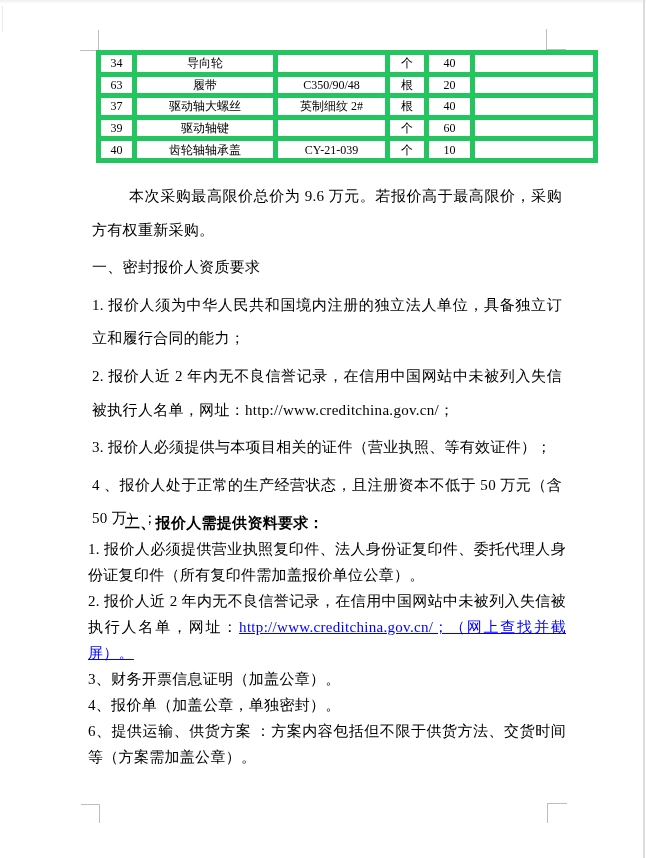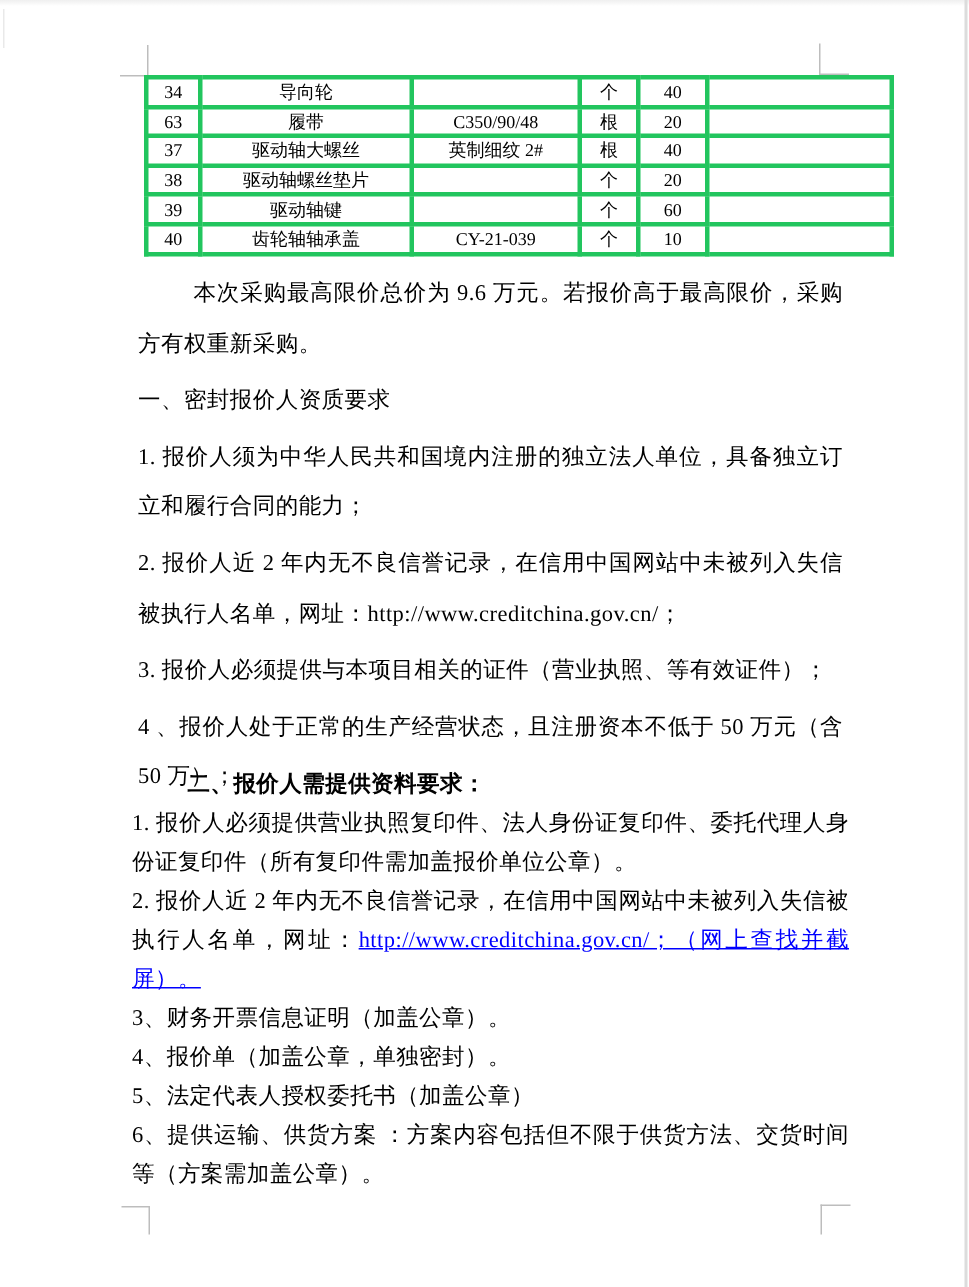--- a/index.html
+++ b/index.html
@@ -38,21 +38,21 @@
   .mark.br { left: 547px; top: 803px; width: 19px; height: 19px;
              border-left: 1px solid #bdbdbd; border-top: 1px solid #bdbdbd; }
   
   table.parts {
     position: absolute; left: 96px; top: 50px;
     width: 497px;
     border-collapse: collapse;
     table-layout: fixed;
   }
   table.parts td {
-    border: 3px solid #22c55e;
+    border: 5px solid #22c55e;
     height: 16.6px;
     font-size: 12px;
     line-height: 16px;
     text-align: center;
     vertical-align: middle;
     padding: 0;
     overflow: hidden;
     white-space: nowrap;
   }
   
@@ -127,28 +127,20 @@
       </tr>
       <tr>
         <td>37</td>
         <td>驱动轴大螺丝</td>
         <td>英制细纹 2#</td>
         <td>根</td>
         <td>40</td>
         <td></td>
       </tr>
       <tr>
-        <td>38</td>
-        <td>驱动轴螺丝垫片</td>
-        <td></td>
-        <td>个</td>
-        <td>20</td>
-        <td></td>
-      </tr>
-      <tr>
         <td>39</td>
         <td>驱动轴键</td>
         <td></td>
         <td>个</td>
         <td>60</td>
         <td></td>
       </tr>
       <tr>
         <td>40</td>
         <td>齿轮轴轴承盖</td>
@@ -168,17 +160,16 @@
     <p>3. 报价人必须提供与本项目相关的证件（营业执照、等有效证件）；</p>
     <p>4 、报价人处于正常的生产经营状态，且注册资本不低于 50 万元（含 50 万）；</p>
   </div>
 
   <div class="content-s2">
     <p class="indent bold-heading">二、报价人需提供资料要求：</p>
     <p>1. 报价人必须提供营业执照复印件、法人身份证复印件、委托代理人身份证复印件（所有复印件需加盖报价单位公章）。</p>
     <p><span>2. 报价人近 2 年内无不良信誉记录，在信用中国网站中未被列入失信被执行人名单，网址：</span><a class="doc-link">http://www.creditchina.gov.cn/；（网上查找并截屏）。</a></p>
     <p>3、财务开票信息证明（加盖公章）。</p>
     <p>4、报价单（加盖公章，单独密封）。</p>
-    <p>5、法定代表人授权委托书（加盖公章）</p>
     <p>6、提供运输、供货方案 ：方案内容包括但不限于供货方法、交货时间等（方案需加盖公章）。</p>
   </div>
 
 </div>
 
 </body></html>

